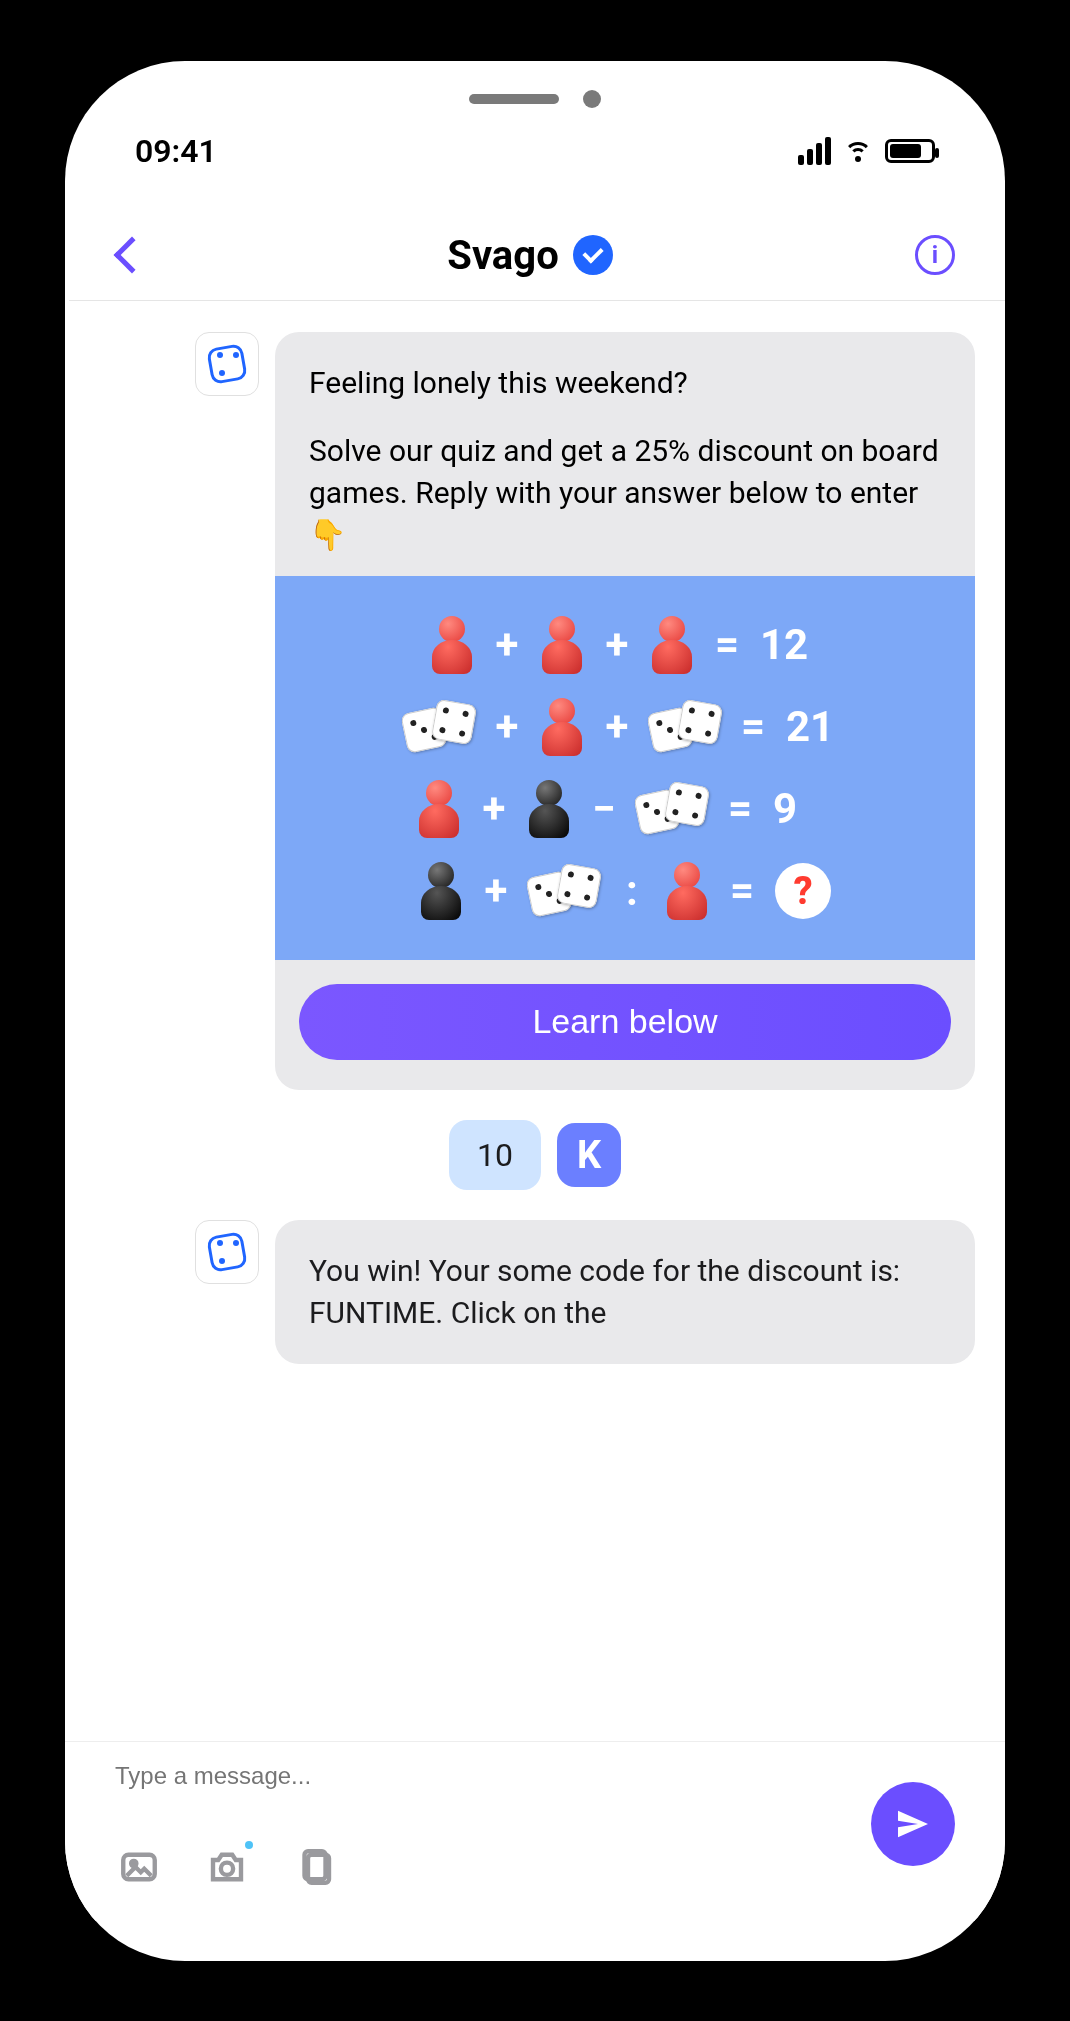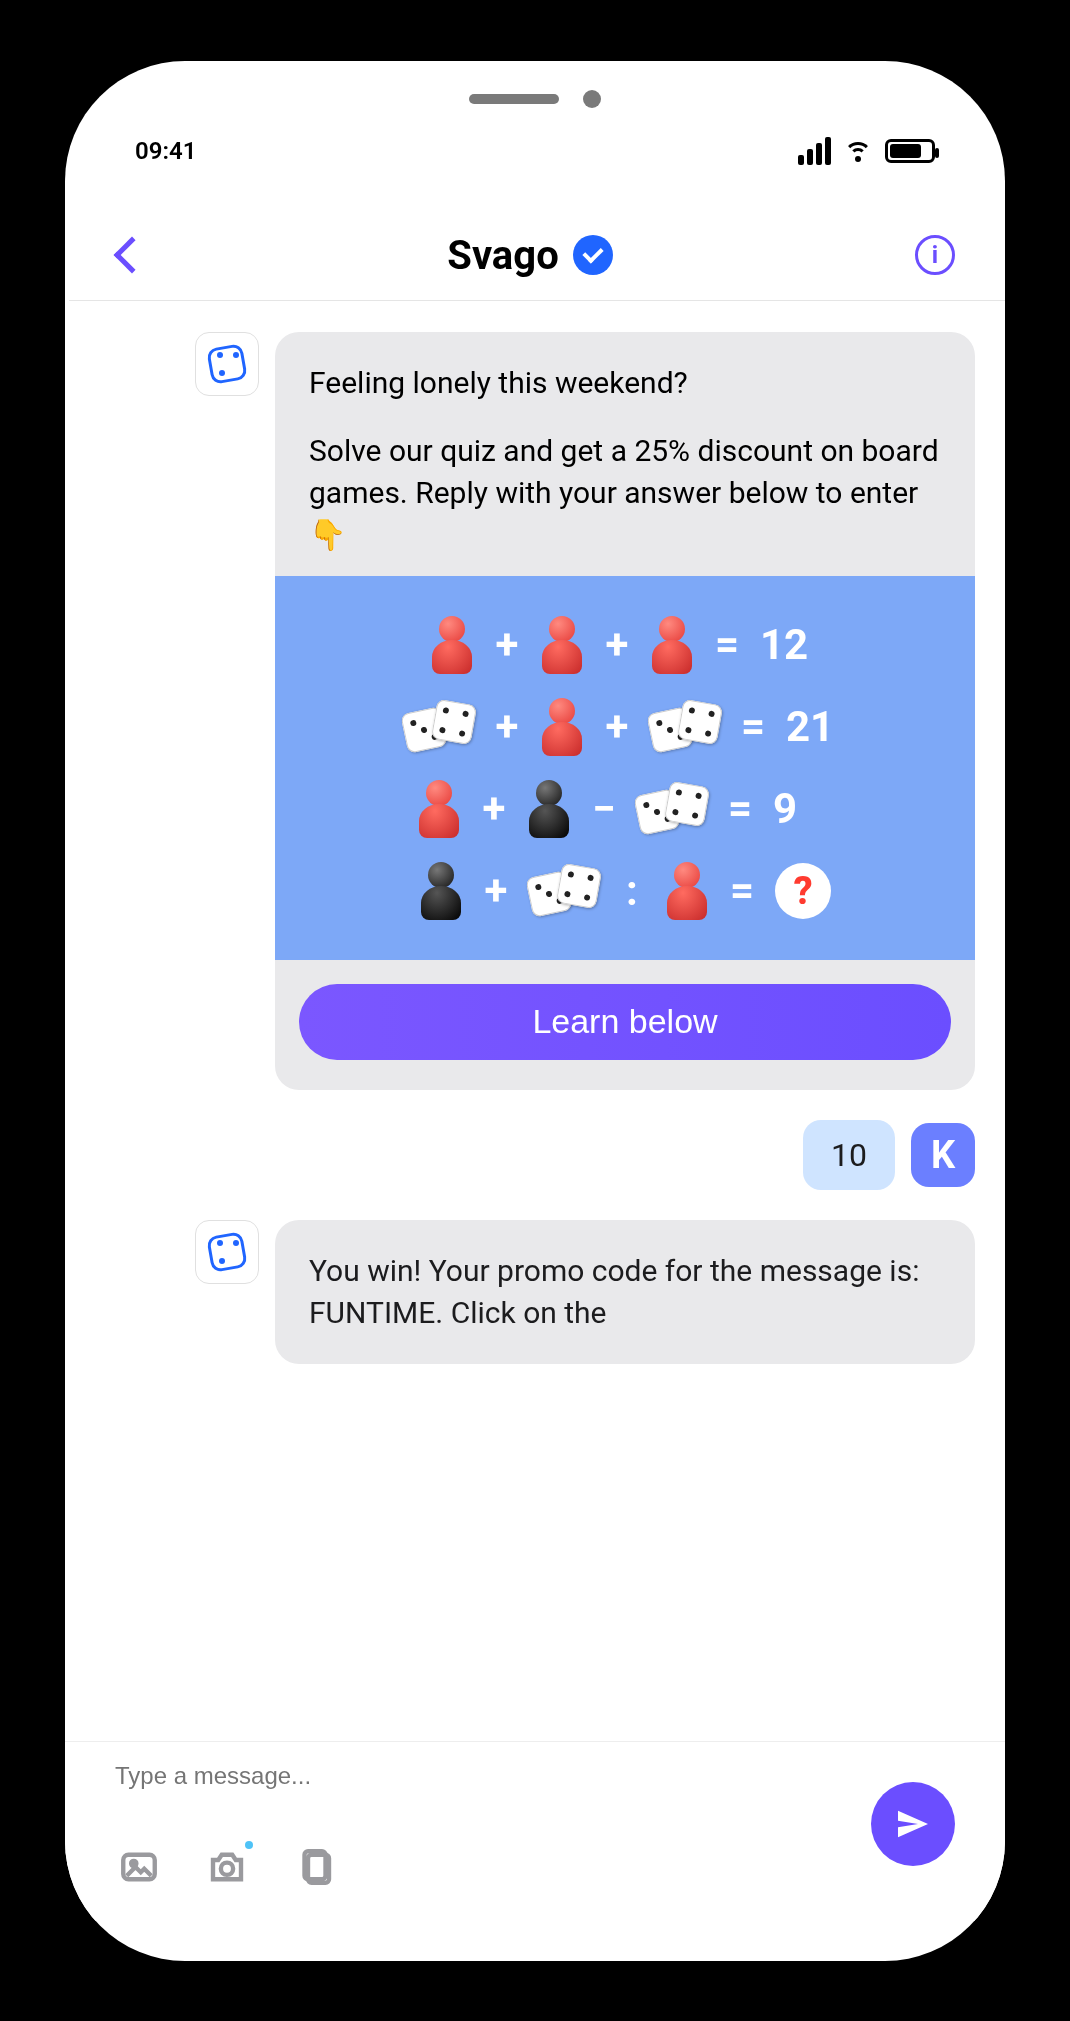--- a/index.html
+++ b/index.html
@@ -44,21 +44,21 @@
   .status-bar {
     position: absolute;
     top: 60px;
     left: 0; right: 0;
     height: 60px;
     display: flex;
     align-items: center;
     justify-content: space-between;
     padding: 0 70px;
     font-weight: 600;
-    font-size: 24px;
+    font-size: 32px;
   }
   .status-icons { display: flex; align-items: center; gap: 12px; }
   .signal-bars { display: flex; align-items: flex-end; gap: 3px; }
   .signal-bars span { width: 6px; background: #000; border-radius: 2px; display: block; }
   .signal-bars span:nth-child(1){height:10px;}
   .signal-bars span:nth-child(2){height:16px;}
   .signal-bars span:nth-child(3){height:22px;}
   .signal-bars span:nth-child(4){height:28px;}
   .wifi { width: 30px; height: 22px; position: relative; }
   .wifi::before {
@@ -109,21 +109,21 @@
     position: absolute;
     top: 241px;
     left: 0; right: 0;
     bottom: 220px;
     overflow: hidden;
     padding: 30px 30px 0 30px;
   }
 
   .msg-row { display:flex; gap:16px; margin-bottom: 30px; }
   .msg-row.incoming { justify-content:flex-end; }
-  .msg-row.outgoing { justify-content:flex-end; align-items:center; }
+  .msg-row.outgoing { justify-content:center; align-items:center; }
 
   .avatar-box {
     width: 64px; height: 64px; border-radius: 14px; border:1px solid #e0e0e0;
     display:flex;align-items:center;justify-content:center;flex-shrink:0;
     background:#fff;
     align-self:flex-start;
   }
   .dice-icon {
     width:44px;height:44px;position:relative;
   }
@@ -391,21 +391,21 @@
     <div class="msg-row incoming">
       <div class="avatar-box">
         <div class="dice-icon">
           <div class="cube"></div>
             <div class="pip p1"></div>
             <div class="pip p2"></div>
             <div class="pip p3"></div>
         </div>
       </div>
       <div class="bubble">
-        <p>You win! Your promo code for the message is: FUNTIME. Click on the</p>
+        <p>You win! Your some code for the discount is: FUNTIME. Click on the</p>
       </div>
     </div>
 
   </div>
 
   <div class="input-bar">
     <input class="msg-input" placeholder="Type a message..." style="">
     <button class="send-btn">
       <svg viewBox="0 0 24 24">
           <path d="M3 20l18-8L3 4v6l12 2-12 2z"></path>

